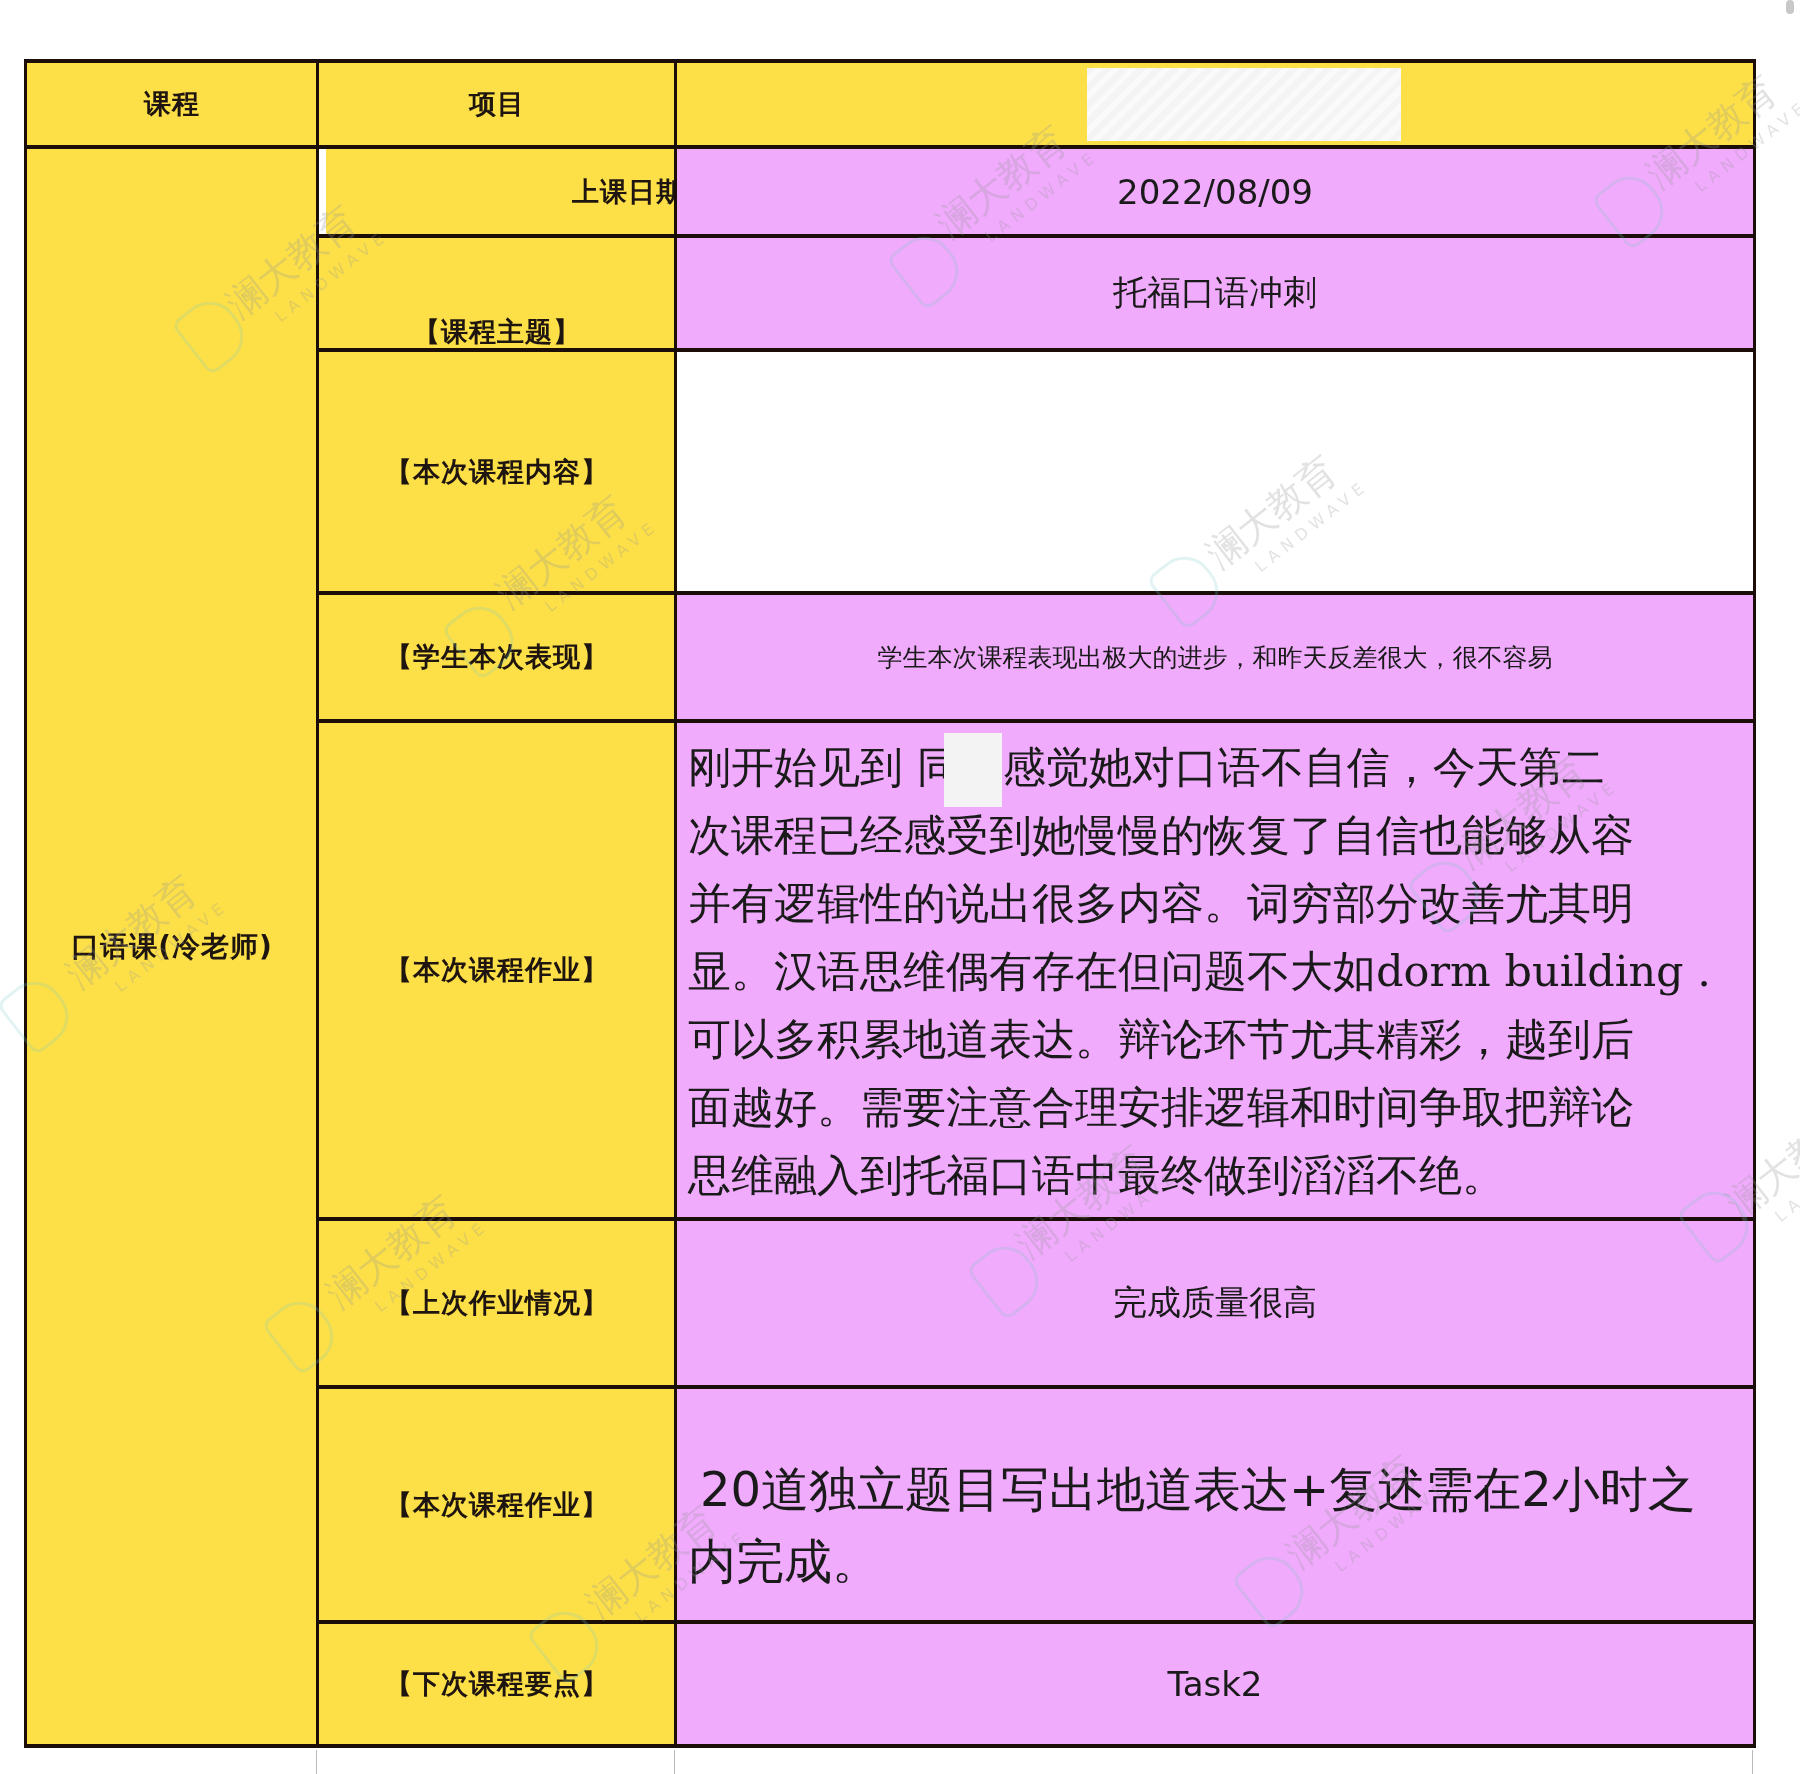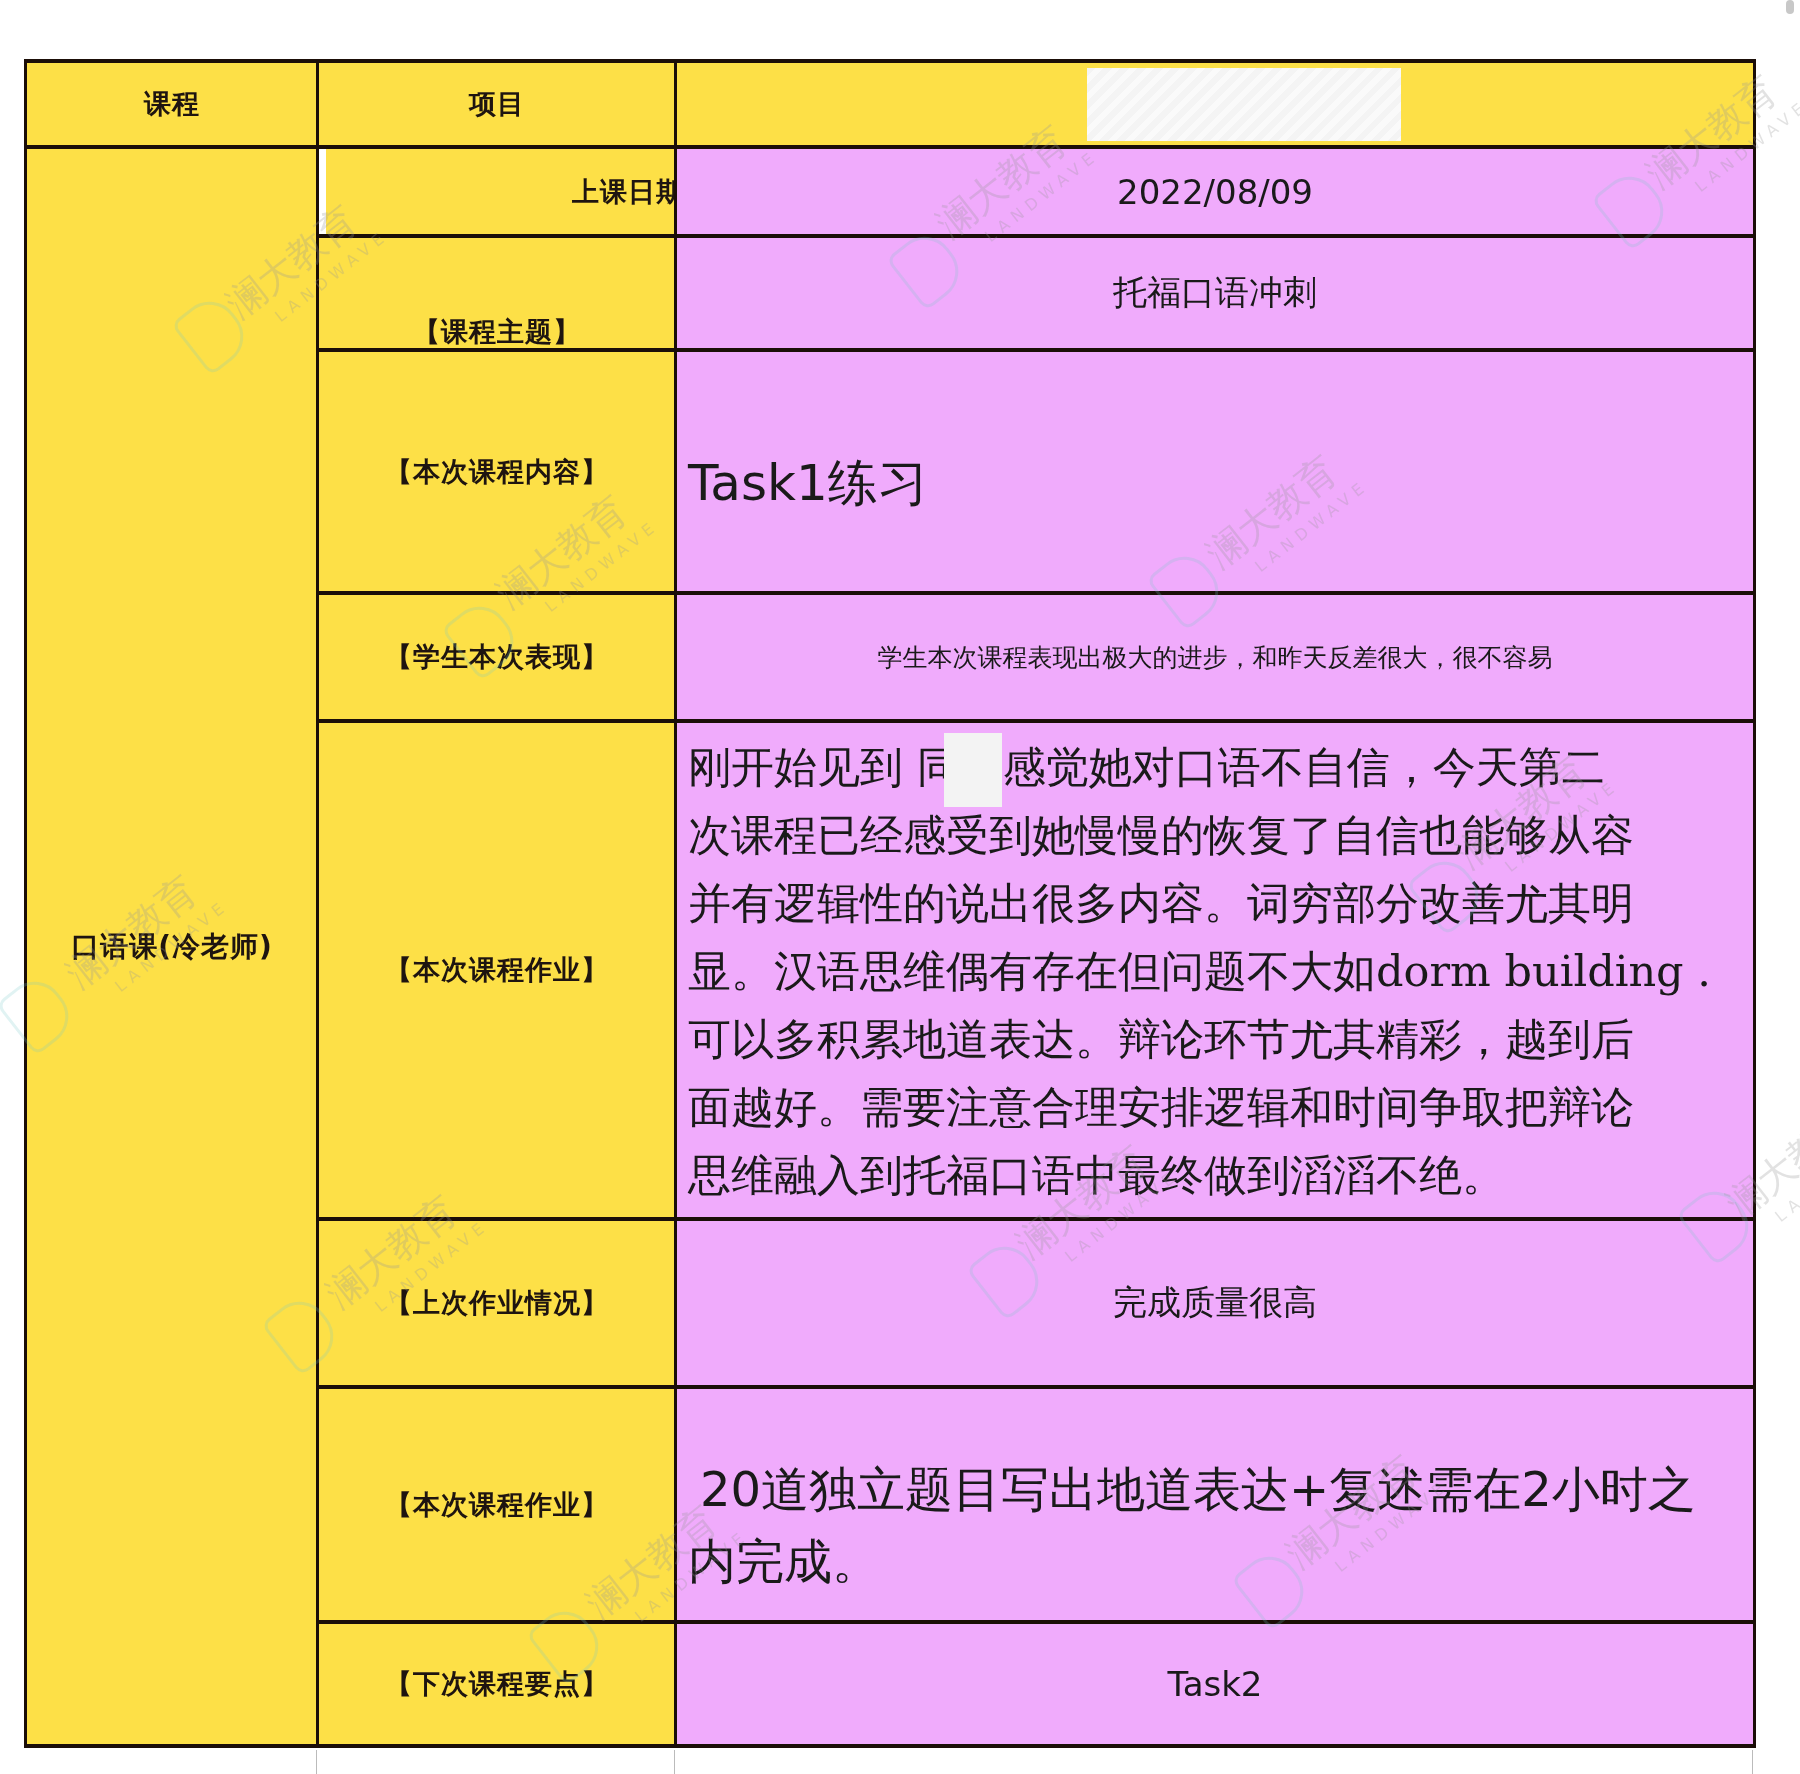--- a/index.html
+++ b/index.html
@@ -50,23 +50,20 @@
 
   <div class="cell peach" style="left:292px;top:175px;width:358px;height:114px;align-items:flex-end;">
     <span class="lbl">【课程主题】</span>
   </div>
   <div class="cell white" style="left:650px;top:175px;width:1078px;height:114px;">
     <span class="val">托福口语冲刺</span>
   </div>
 
   <div class="cell peach" style="left:292px;top:289px;width:358px;height:243px;">
     <span class="lbl">【本次课程内容】</span>
-  </div>
-  <div class="cell white" style="left:650px;top:289px;width:1078px;height:243px;justify-content:flex-start;align-items:flex-start;padding:100px 0 0 12px;">
-    <span style="font-size:50px;">Task1练习</span>
   </div>
 
   <div class="cell peach" style="left:292px;top:532px;width:358px;height:128px;">
     <span class="lbl">【学生本次表现】</span>
   </div>
   <div class="cell white" style="left:650px;top:532px;width:1078px;height:128px;">
     <span style="font-size:25px;white-space:nowrap;">学生本次课程表现出极大的进步，和昨天反差很大，很不容易</span>
   </div>
 
   <div class="cell peach" style="left:292px;top:660px;width:358px;height:498px;">

